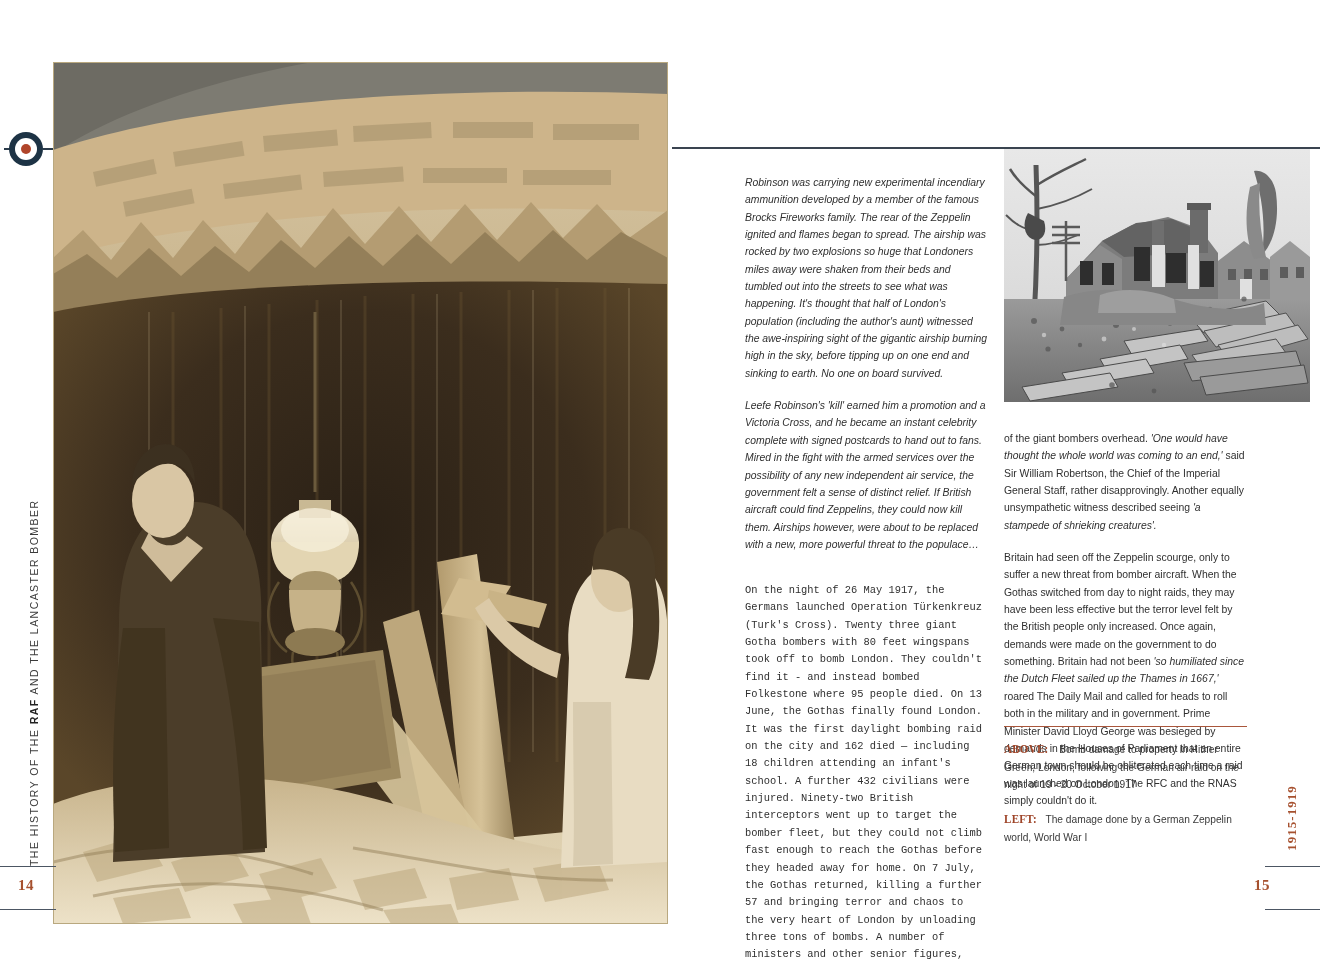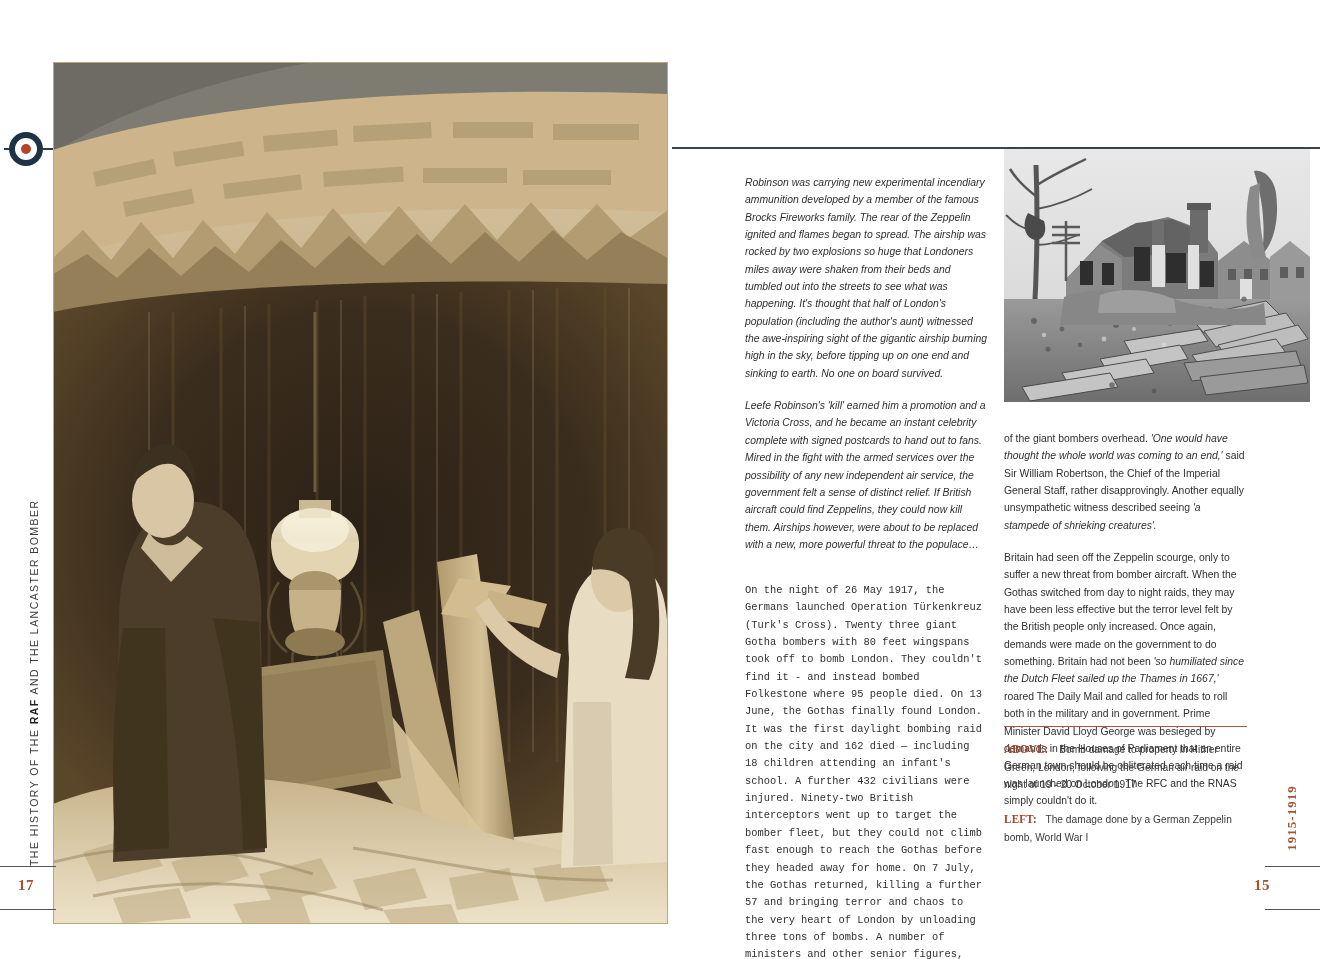--- a/index.html
+++ b/index.html
@@ -461,21 +461,21 @@
           <path d="M508 592 C474 580 450 560 436 536 L422 546 C440 578 470 604 504 616 Z" fill="#dbc9a7"></path>
           <path d="M520 640 C520 706 522 760 520 804 L560 802 L558 640 Z" fill="#d8cbaf"></path>
         </g>
 
         <rect x="0" y="0" width="615" height="862" fill="none"></rect>
         <path d="M0 0 L615 0 L615 862 L0 862 Z" fill="none" stroke="#b9a87f" stroke-width="2"></path>
       </svg>
     </div>
 
     <div class="folio-rule-top-left"></div>
-    <div class="folio-left">17</div>
+    <div class="folio-left">14</div>
     <div class="folio-rule-bot-left"></div>
   </div>
 
   <div class="page-right"></div>
 
   <div class="rule-top-right"></div>
 
   <div class="photo-right">
     <svg width="306" height="253" viewBox="0 0 306 253" xmlns="http://www.w3.org/2000/svg" role="img">
       <defs>
@@ -602,21 +602,21 @@
   </div>
 
   <div class="col col-b">
     <p><span>of the giant bombers overhead.  </span><i>'One would have thought the whole world was coming to an end,'</i><span> said Sir William Robertson, the Chief of the Imperial General Staff, rather disapprovingly. Another equally unsympathetic witness described seeing </span><i>'a stampede of shrieking creatures'.</i></p>
     <p><span>Britain had seen off the Zeppelin scourge, only to suffer a new threat from bomber aircraft. When the Gothas switched from day to night raids, they may have been less effective but the terror level felt by the British people only increased. Once again, demands were made on the government to do something. Britain had not been </span><i>'so humiliated since the Dutch Fleet sailed up the Thames in 1667,'</i><span> roared The Daily Mail and called for heads to roll both in the military and in government. Prime Minister David Lloyd George was besieged by demands in the Houses of Parliament that an entire German town should be obliterated each time a raid was launched on London. The RFC and the RNAS simply couldn't do it.</span></p>
   </div>
 
   <div class="caption-block">
     <div class="caption-rule"></div>
     <div class="caption"><span class="cap-lead">ABOVE:</span><span> Bomb damage to property in Hither Green, London, following the German air raid on the night of 19 - 20 October 1917</span></div>
-    <div class="caption"><span class="cap-lead">LEFT:</span><span> The damage done by a German Zeppelin bomb, World War I</span></div>
+    <div class="caption"><span class="cap-lead">LEFT:</span><span> The damage done by a German Zeppelin world, World War I</span></div>
   </div>
 
   <div class="era-label">1915-1919</div>
 
   <div class="folio-rule-top-right"></div>
   <div class="folio-right">15</div>
   <div class="folio-rule-bot-right"></div>
 
 </div>
 

